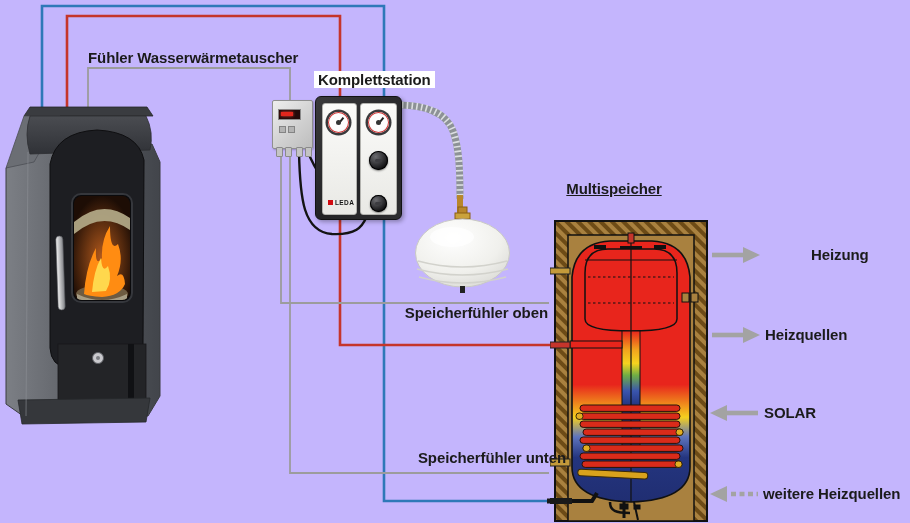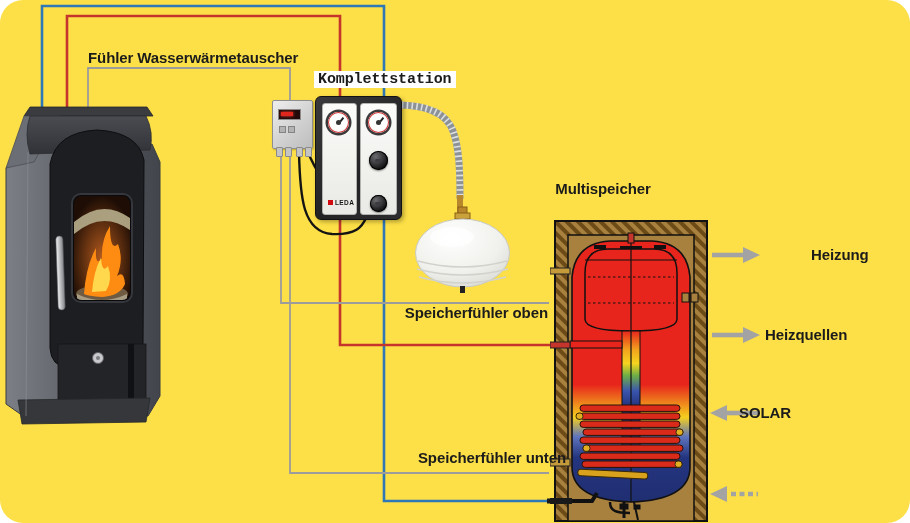--- a/index.html
+++ b/index.html
@@ -1,17 +1,17 @@
 <!DOCTYPE html>
 <html><head>
 <meta charset="utf-8">
 <style>
   html,body{margin:0;padding:0;background:#fff;}
-  .canvas{position:relative;width:910px;height:523px;background:#fde047;overflow:hidden;
-          font-family:"Liberation Sans",sans-serif;border-radius:23px;}
+  .canvas{position:relative;width:910px;height:523px;background:#c4b5fd;overflow:hidden;
+          font-family:"Liberation Sans",sans-serif;}
   svg{display:block;}
   .abs{position:absolute;}
   .lbl{position:absolute;font-weight:bold;font-size:15px;color:#1b1b1b;white-space:nowrap;
        letter-spacing:-0.1px;z-index:40;}
   .lbl.center{text-align:center;line-height:16px;}
   .lbl.bg{background:#fff;padding:0 4px;}
   
   .ctrlbox{position:absolute;left:272px;top:100px;width:41px;height:56px;z-index:30;}
   .ctrlbox .face{position:absolute;left:0;top:0;width:39px;height:47px;background:linear-gradient(135deg,#eeeeee,#cfcfcf 60%,#bdbdbd);border:1px solid #8f8f8f;border-radius:2px;box-shadow:1px 1px 2px rgba(0,0,0,.25);}
   .ctrlbox .display{position:absolute;left:6px;top:9px;width:21px;height:9px;background:#230a0a;border:1px solid #8a8a8a;}
@@ -234,23 +234,24 @@
     <g stroke="#111" fill="none">
       <path d="M74,283 L74,299" stroke-width="3"></path>
       <path d="M84,283 L88,301" stroke-width="2"></path>
       <path d="M60,283 C60,292 66,294 80,294" stroke-width="2.5"></path>
       <rect x="70" y="285" width="8" height="5" fill="#111"></rect>
       <rect x="84" y="286" width="6" height="4" fill="#111"></rect>
     </g>
   </svg>
 
   <div class="lbl" style="left:88px;top:49px;">Fühler Wasserwärmetauscher</div>
-  <div class="lbl bg" style="left:314px;top:71px;font-family:Liberation Mono, monospace;">Komplettstation</div>
-  <div class="lbl center" style="left:523px;top:181px;width:160px;">
+  <div class="lbl bg" style="left:314px;top:71px;">Komplettstation</div>
+  <div class="lbl center" style="left:534px;top:181px;width:160px;text-decoration:underline;">
     <div>Multispeicher</div>
   </div>
   <div class="lbl" style="right:362px;top:304px;">Speicherfühler oben</div>
   <div class="lbl" style="right:344px;top:449px;">Speicherfühler unten</div>
   <div class="lbl" style="left:765px;top:246px;margin-left:46px;">Heizung</div>
   <div class="lbl" style="left:765px;top:326px;">Heizquellen</div>
-  <div class="lbl" style="left:739px;top:404px;">SOLAR</div>
+  <div class="lbl" style="left:764px;top:404px;">SOLAR</div>
+  <div class="lbl" style="left:763px;top:485px;">weitere Heizquellen</div>
 
 </div>
 
 </body></html>

